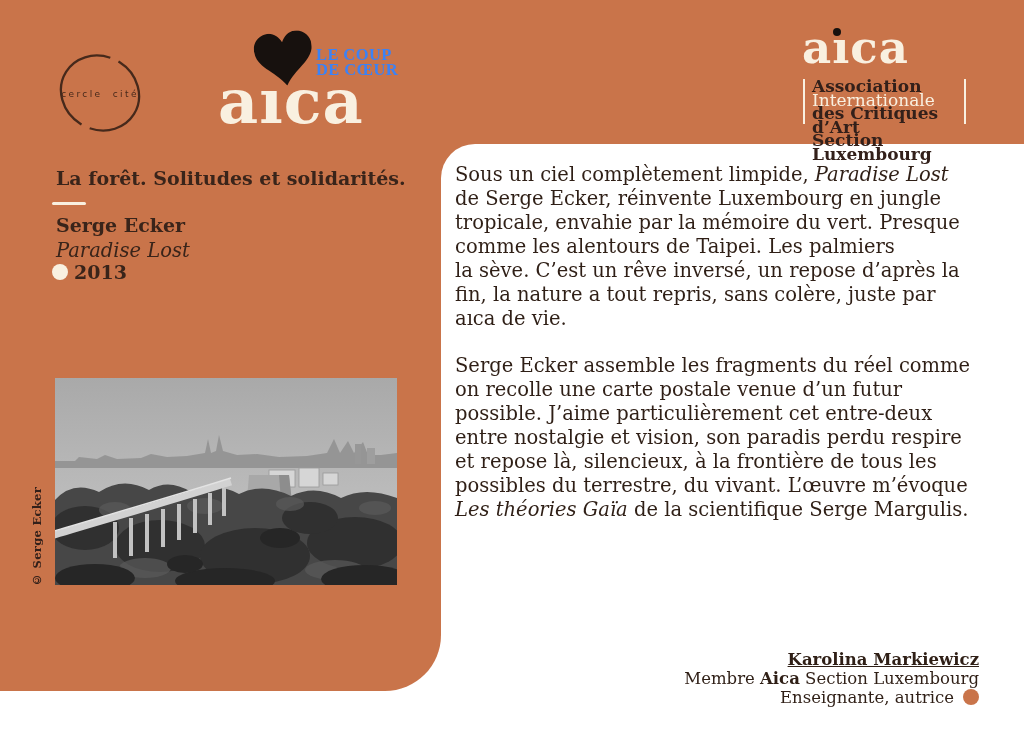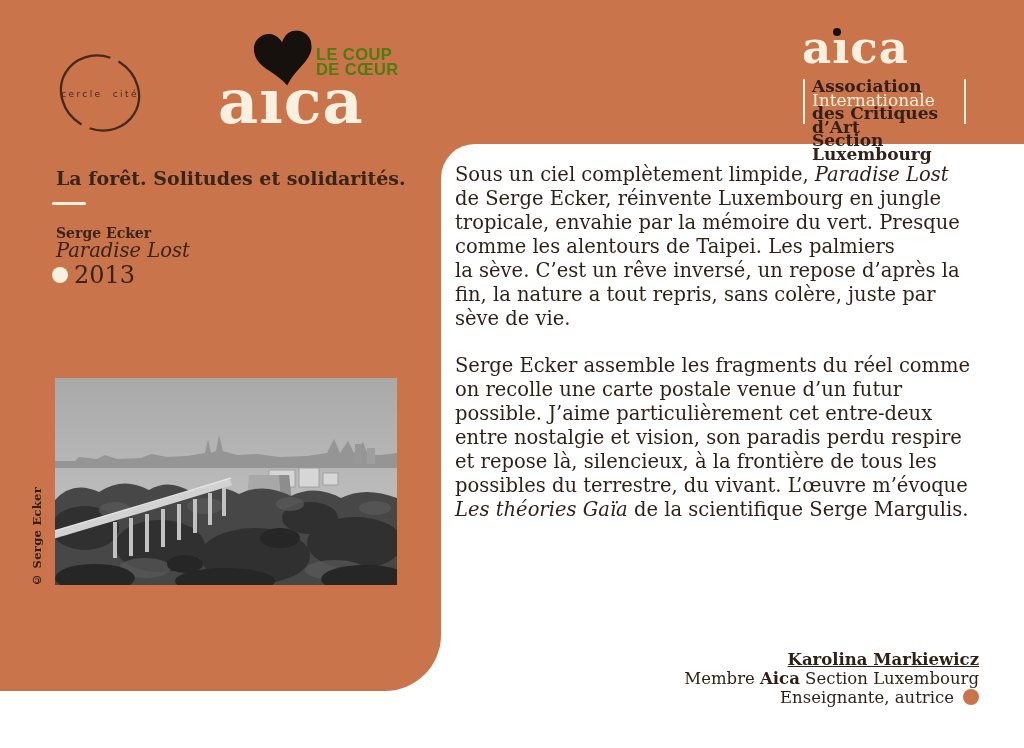--- a/index.html
+++ b/index.html
@@ -34,22 +34,22 @@
   .cercle{left:59px;top:50px;width:82px;height:88px;}
   .cercle text{
     font-family:"DejaVu Sans","Liberation Sans",sans-serif;
     font-size:9px;letter-spacing:2.4px;word-spacing:5px;fill:#46291B;
   }
 
   
   .heart{left:255px;top:32px;width:58px;height:52px;transform:rotate(-7deg);}
   .coup{
     left:316px;top:47px;
-    font-family:Liberation Sans, sans-serif;font-weight:bold;
-    font-size:16.5px;line-height:15px;letter-spacing:.4px;color:#4d7c0f;
+    font-family:Liberation Serif, serif;font-weight:bold;
+    font-size:16.5px;line-height:15px;letter-spacing:.4px;color:#3b82f6;
   }
   .aica-center{
     left:218px;top:71px;
     font-size:62px;line-height:1;font-weight:bold;letter-spacing:1px;
     color:var(--cream);
   }
 
   
   .aica-right{
     left:802px;top:25px;
@@ -62,25 +62,25 @@
   .bar-r{left:964px;top:79px;}
   .assoc{
     left:812px;top:80px;width:150px;
     font-size:17px;line-height:13.5px;font-weight:bold;color:#33201A;
   }
   .assoc .cream{color:var(--cream);font-weight:normal;}
 
   
   .lp-title{left:56px;top:167px;font-size:19px;font-weight:bold;color:var(--heading);}
   .lp-dash{left:52px;top:202px;width:34px;height:3px;background:var(--cream);border-radius:2px;}
-  .lp-artist{left:56px;top:225px;font-size:14px;font-weight:bold;color:var(--heading);}
+  .lp-artist{left:56px;top:214px;font-size:19px;font-weight:bold;color:var(--heading);}
   .lp-work{left:56px;top:239px;font-size:19.5px;font-style:italic;color:var(--heading);}
   .lp-year{left:52px;top:261px;display:flex;align-items:center;gap:6px;}
   .year-dot{width:16px;height:16px;border-radius:50%;background:var(--cream);}
-  .lp-year span{font-size:24px;font-weight:normal;color:var(--heading);}
+  .lp-year span{font-size:19px;font-weight:bold;color:var(--heading);}
 
   
   .photo{left:55px;top:378px;width:342px;height:207px;}
   .photo svg{display:block;width:100%;height:100%;}
   .credit{
     left:29px;top:463px;height:124px;width:16px;
     writing-mode:vertical-rl;transform:rotate(180deg);
     font-size:11.5px;font-weight:bold;letter-spacing:.3px;color:#33201A;
     display:flex;align-items:center;
   }
@@ -219,21 +219,21 @@
 </div>
 
 <div class="abs z bodytext">
     <div class="para">
       <div class="tline"><span>Sous un ciel complètement limpide, </span><span class="it">Paradise Lost</span></div>
       <div class="tline"><span>de Serge Ecker, réinvente Luxembourg en jungle</span></div>
       <div class="tline"><span>tropicale, envahie par la mémoire du vert. Presque</span></div>
       <div class="tline"><span>comme les alentours de Taipei. Les palmiers</span></div>
       <div class="tline"><span>la sève. C’est un rêve inversé, un repose d’après la</span></div>
       <div class="tline"><span>fin, la nature a tout repris, sans colère, juste par</span></div>
-      <div class="tline"><span>sève de vie.</span></div>
+      <div class="tline"><span>aıca de vie.</span></div>
     </div>
     <div class="para">
       <div class="tline"><span>Serge Ecker assemble les fragments du réel comme</span></div>
       <div class="tline"><span>on recolle une carte postale venue d’un futur</span></div>
       <div class="tline"><span>possible. J’aime particulièrement cet entre-deux</span></div>
       <div class="tline"><span>entre nostalgie et vision, son paradis perdu respire</span></div>
       <div class="tline"><span>et repose là, silencieux, à la frontière de tous les</span></div>
       <div class="tline"><span>possibles du terrestre, du vivant. L’œuvre m’évoque</span></div>
       <div class="tline"><span class="it">Les théories Gaïa</span><span> de la scientifique Serge Margulis.</span></div>
     </div>

